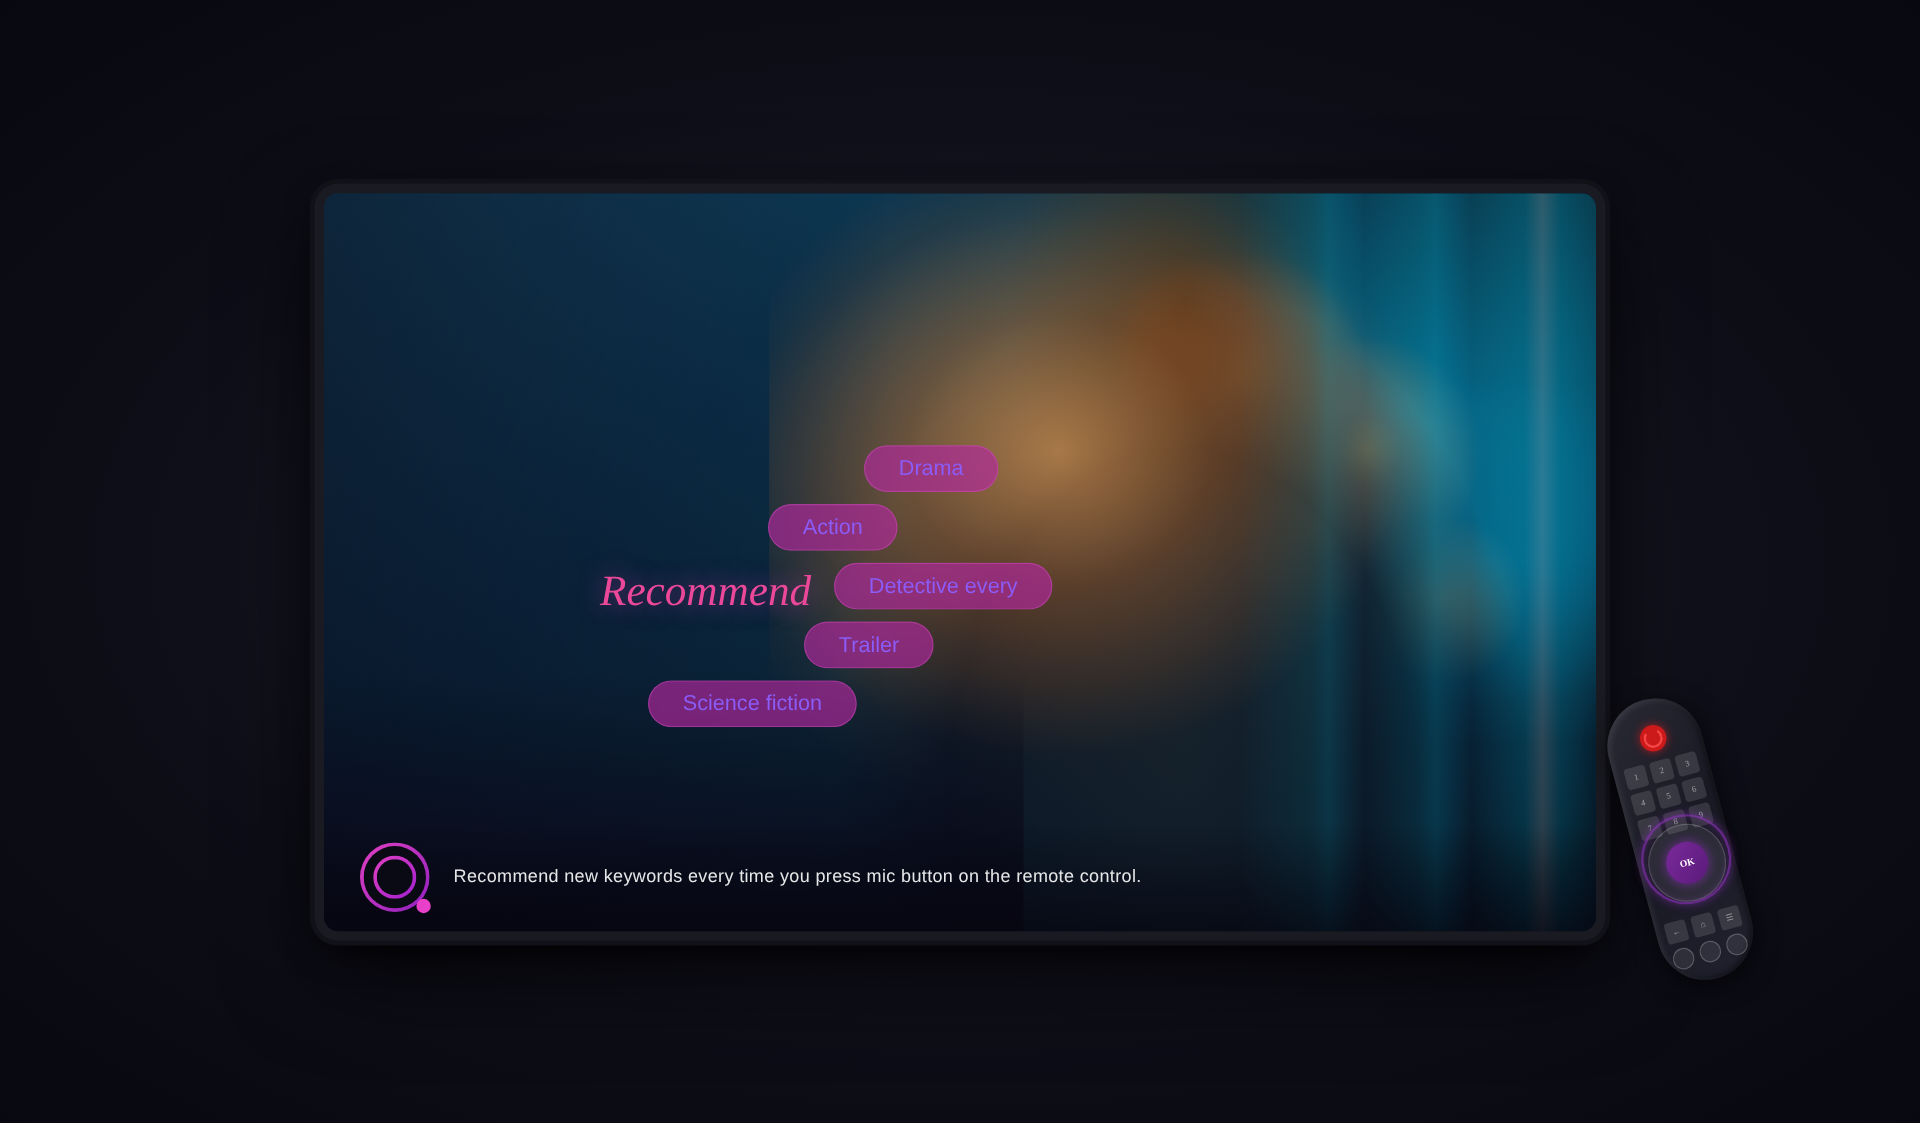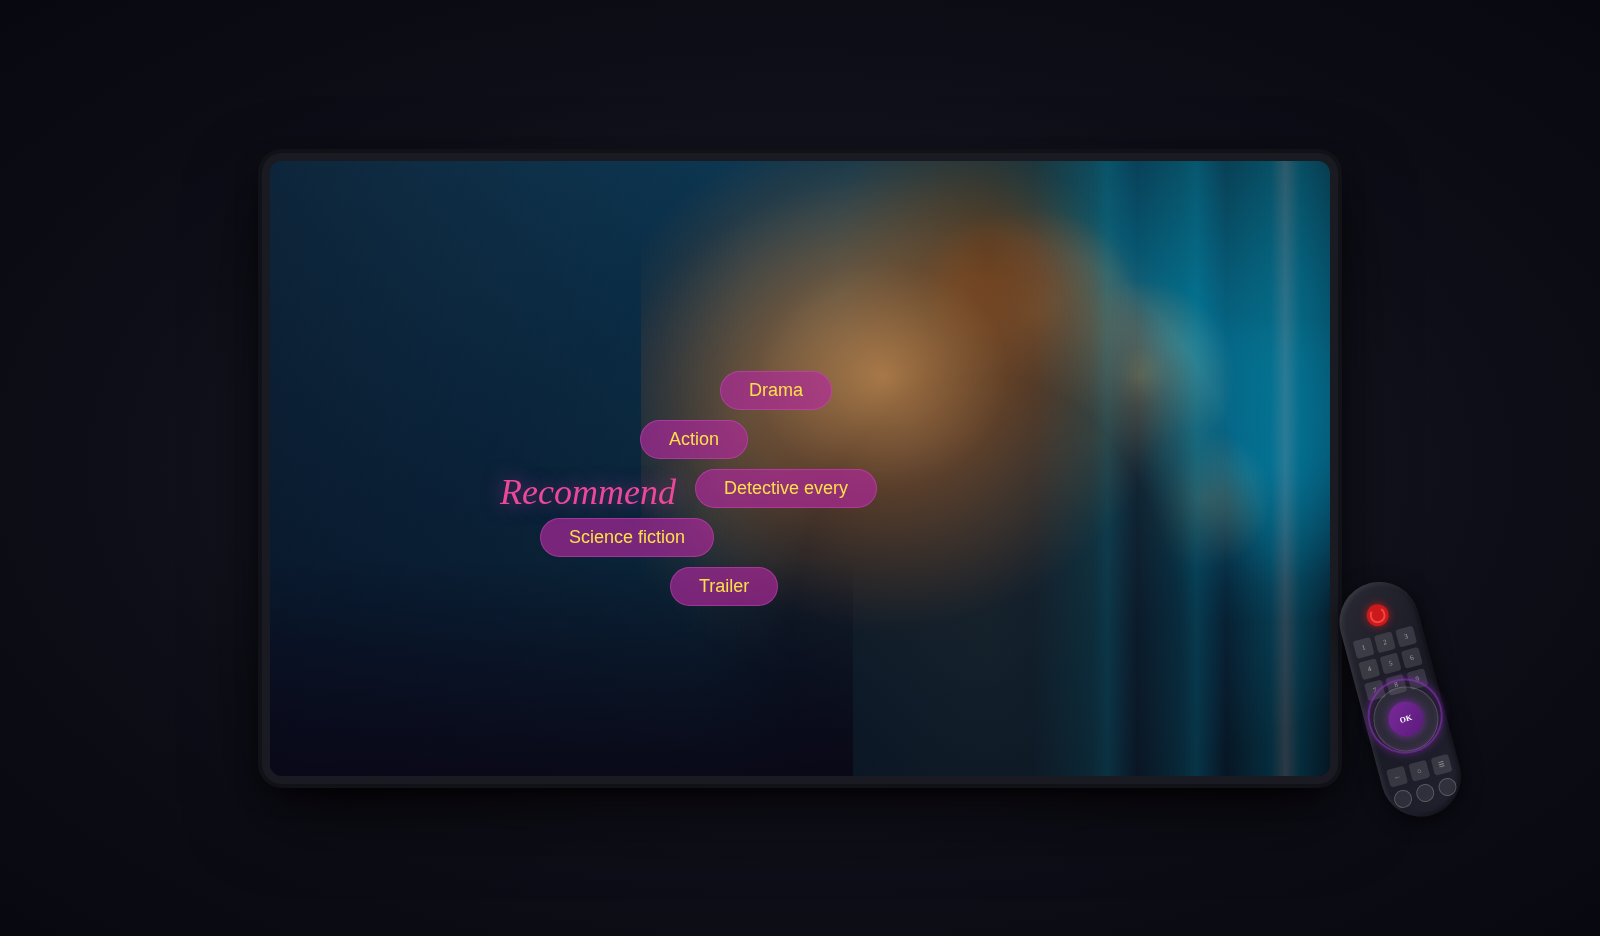--- a/index.html
+++ b/index.html
@@ -154,21 +154,21 @@
       width: 500px;
     }
 
     
     .keyword-bubble {
       display: inline-block;
       padding: 8px 28px;
       border-radius: 50px;
       background: rgba(180, 40, 160, 0.65);
       backdrop-filter: blur(4px);
-      color: #fde047;
+      color: #8b5cf6;
       font-family: Arial, sans-serif;
       font-size: 18px;
       font-weight: 400;
       white-space: nowrap;
       border: 1px solid rgba(220, 80, 200, 0.4);
     }
 
     .keyword-row {
       margin-bottom: 10px;
       display: flex;
@@ -387,30 +387,36 @@
       </div>
 
       <div class="keyword-row keyword-row-2">
         <div class="keyword-bubble">Action</div>
       </div>
 
       <div class="keyword-row keyword-row-3">
         <div class="keyword-bubble">Detective every</div>
       </div>
 
+      <div class="keyword-row keyword-row-5">
+        <div class="keyword-bubble">Trailer</div>
+      </div>
+
       <div class="keyword-row keyword-row-4">
         <div class="keyword-bubble">Science fiction</div>
       </div>
 
-      <div class="keyword-row keyword-row-5">
-        <div class="keyword-bubble">Trailer</div>
-      </div>
-
     </div>
 
+    <div class="bottom-bar">
+      <div class="mic-circle">
+        <div class="mic-icon-inner"></div>
+      </div>
+      <span class="bottom-text">Recommend new keywords every time you press mic button on the remote control.</span>
+    </div>
 
   </div>
 
 </div>
 
 <div class="remote-control">
   <div class="remote-body">
 
     <div class="remote-power"></div>
 

